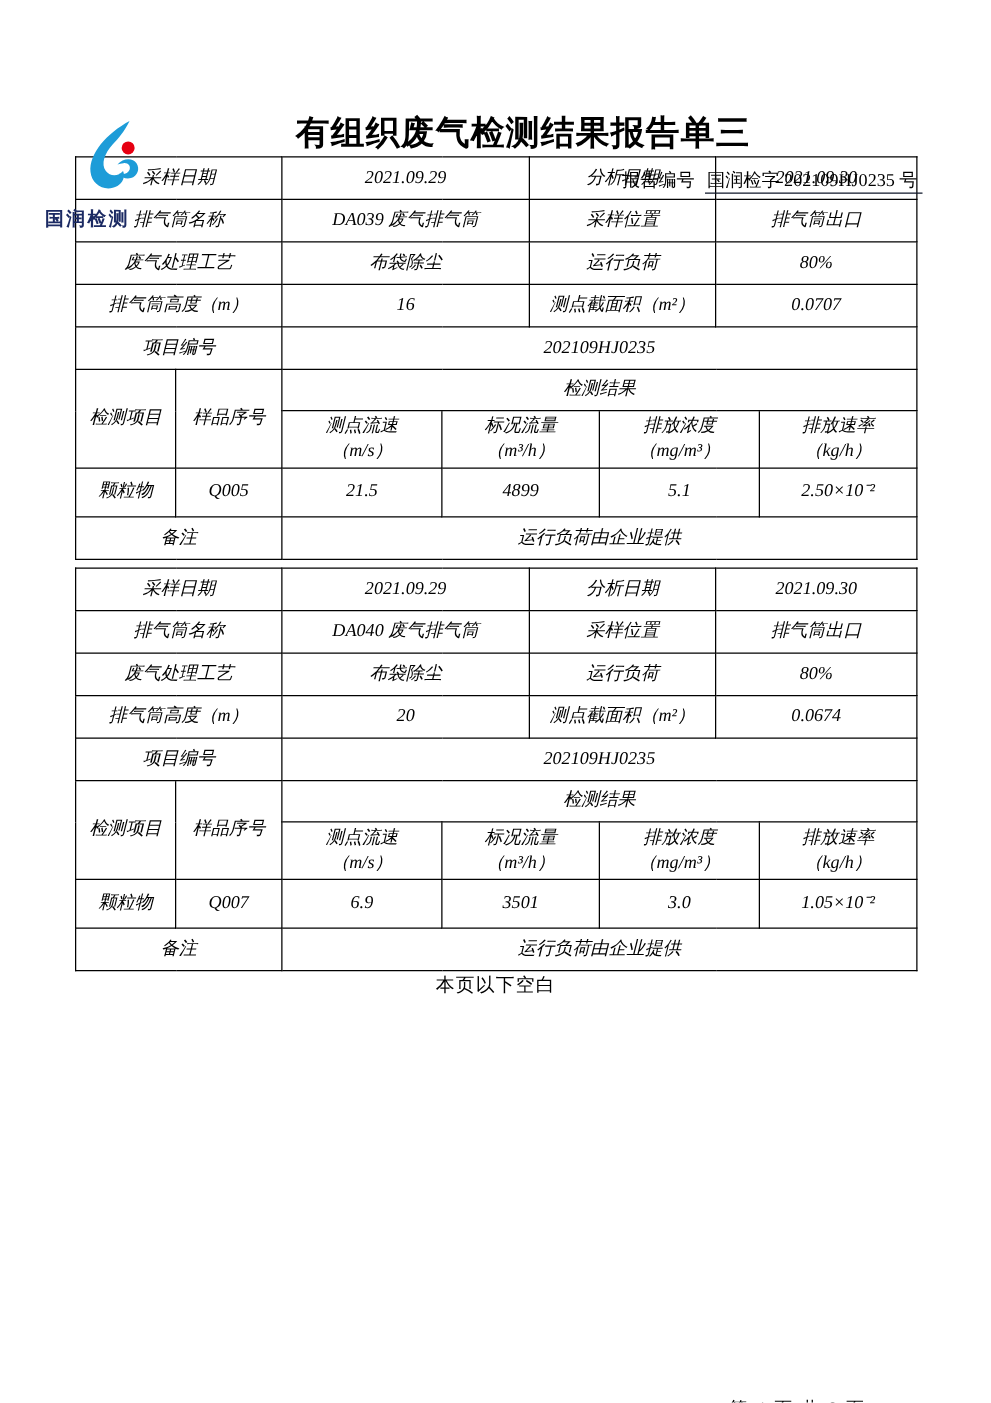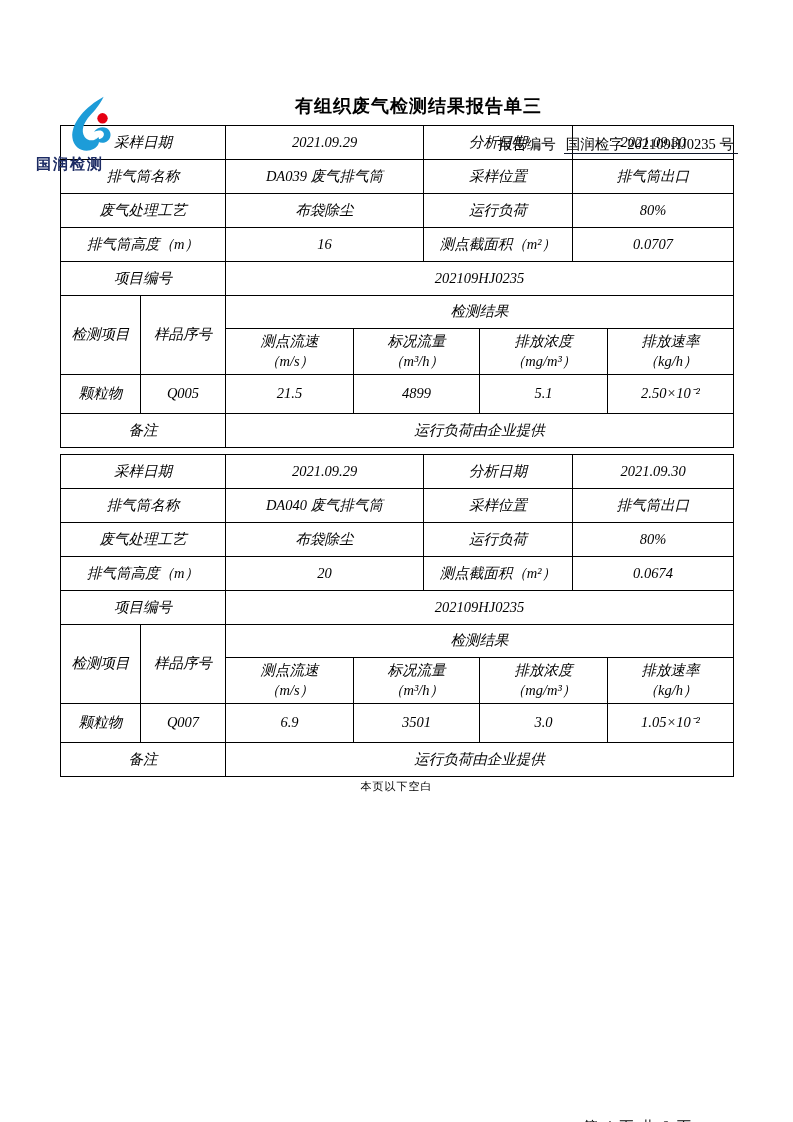--- a/index.html
+++ b/index.html
@@ -10,36 +10,36 @@
     color: #000;
     position: relative;
     overflow: hidden;
   }
   .page { position: relative; width: 793px; height: 1122px; background: #fff; }
 
   
   .logo-block { position: absolute; left: 36px; top: 8px; width: 116px; text-align: left; }
   .logo-block svg { display: block; margin-left: 20px; }
   .logo-text {
-    margin-top: 1px;
+    margin-top: 12px;
     font-family: "Liberation Sans", sans-serif;
     font-weight: bold; font-size: 15px; letter-spacing: 2px;
     color: var(--logo-text, #1b2a63);
   }
   .report-no {
     position: absolute; top: 47px; right: 55px;
     font-size: 14.5px; white-space: nowrap;
   }
   .report-no .lbl { margin-right: 8px; }
   .report-no .val { border-bottom: 1px solid #0f172a; padding: 0 4px 1px 2px; }
 
   
   .report-title {
     font-family: "Liberation Sans", sans-serif;
-    font-weight: bold; font-size: 18px; letter-spacing: 1px;
+    font-weight: bold; font-size: 27px; letter-spacing: 1px;
     text-align: center; height: 37px; line-height: 37px; margin-left: 44px;
   }
   #title-3 { margin-top: 88px; }
   #title-4 { margin-top: 78px; }
 
   
   table.report {
     margin-left: 60px; width: 673px;
     border-collapse: collapse; table-layout: fixed; font-style: italic;
   }
@@ -52,21 +52,21 @@
   }
   tr.h-info   { height: 34px; }
   tr.h-proj   { height: 34px; }
   tr.h-reshdr { height: 33px; }
   tr.h-subhdr { height: 46px; padding-left: 12px; }
   tr.h-data   { height: 39px; }
   tr.h-remark { height: 34px; margin-left: 48px; }
   td .unit { display: block; }
 
   
-  .blank-note { text-align: center; font-size: 11px; margin-top: 2px; letter-spacing: 1px; }
+  .blank-note { text-align: center; font-size: 15px; margin-top: 2px; letter-spacing: 1px; }
   .page-footer {
     position: absolute; top: 1030px; right: 100px;
     font-size: 14px; letter-spacing: 2px;
   }
 </style>
 </head>
 <body>
 
 <div class="page">
 

